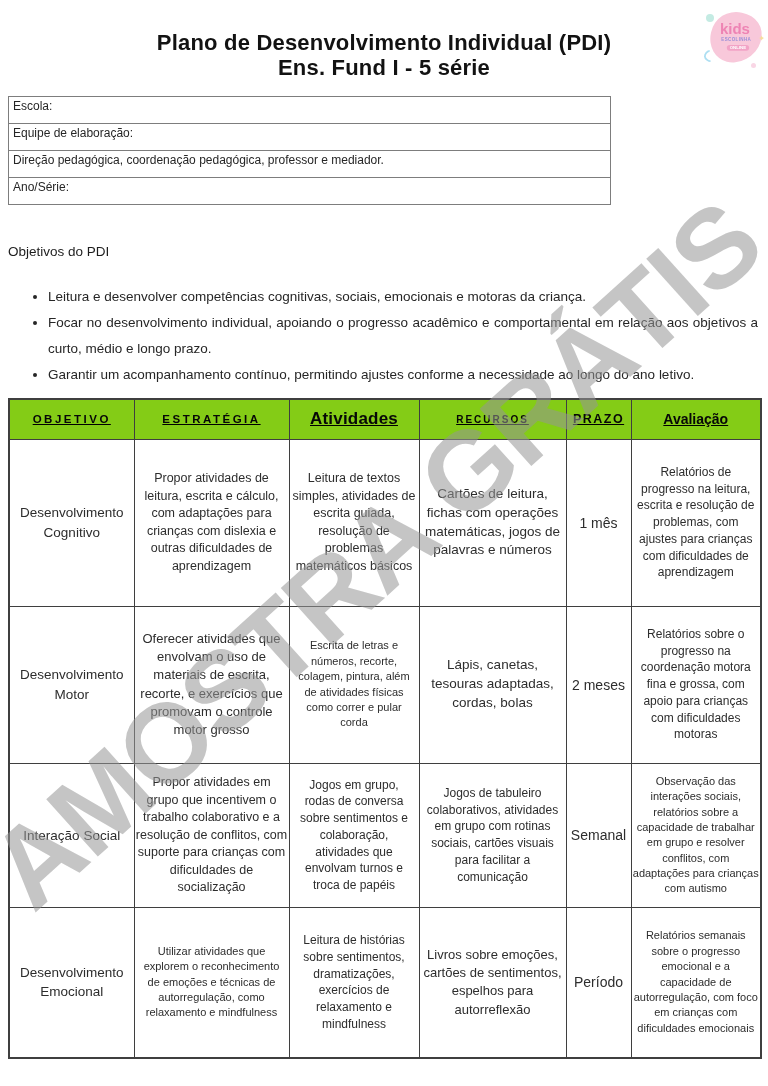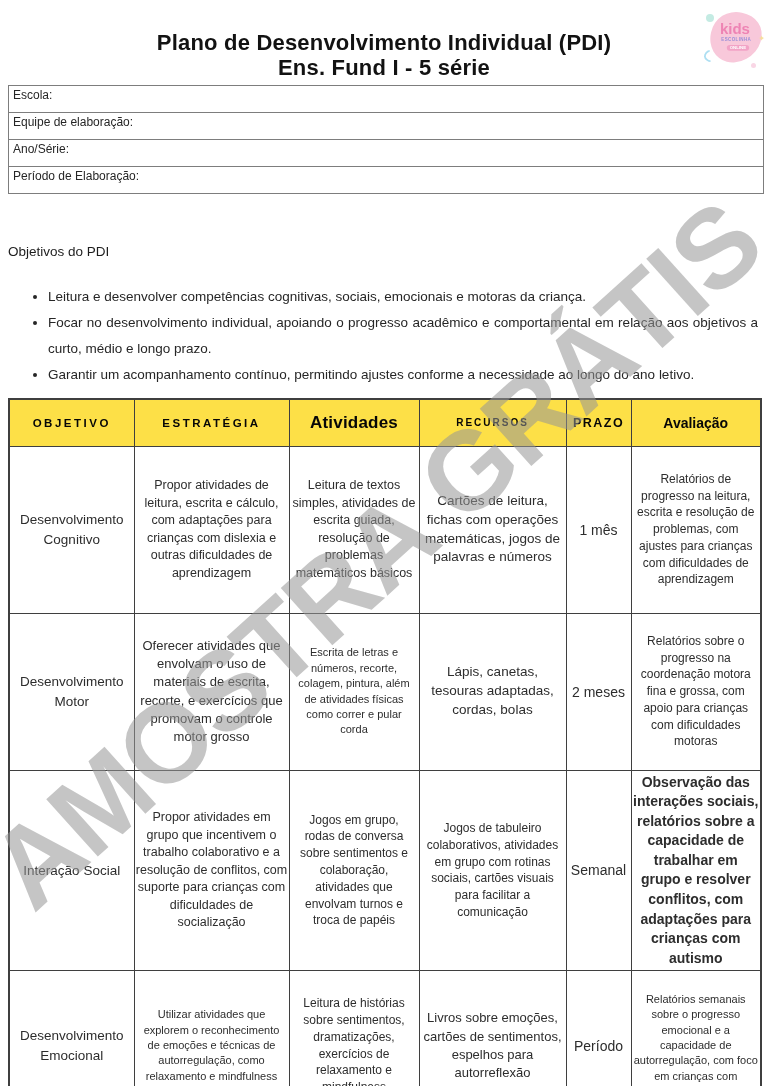--- a/index.html
+++ b/index.html
@@ -24,54 +24,54 @@
   .logo-dot-teal { position:absolute; left:2px; top:6px; width:8px; height:8px; border-radius:50%; background:#c4ebe3; }
   .logo-crescent { position:absolute; left:0px; bottom:8px; width:12px; height:12px; border-radius:50%; border:2.5px solid #aedff2; border-right-color:transparent; border-top-color:transparent; transform:rotate(40deg); }
   .logo-star { position:absolute; right:1px; top:26px; font-size:8px; color:#f6dd9a; }
   .logo-dot-pink { position:absolute; right:10px; bottom:2px; width:5px; height:5px; border-radius:50%; background:#f9d6e5; }
 
   
   .title-block { position:absolute; top:30px; left:0; width:768px; text-align:center; z-index:1; }
   .title-line { font-size:22px; font-weight:bold; color:#121212; line-height:25px; letter-spacing:0.2px; }
 
   
-  .info-table { position:absolute; top:85px; left:8px; width:756px; border-collapse:collapse; z-index:1; }
+  .info-table { position:absolute; top:96px; left:8px; width:603px; border-collapse:collapse; z-index:1; }
   .info-table td {
     border:1px solid #7d7d7d; height:27px; vertical-align:top;
     font-size:12px; color:#262626; padding:2px 4px; line-height:15px;
   }
 
   
   .objectives { position:absolute; top:244px; left:8px; width:752px; z-index:1; }
   .objectives-heading { font-size:13.5px; color:#1d1d1d; }
   .objectives ul { margin:25px 0 0 0; padding-left:40px; }
   .objectives li { font-size:13.5px; color:#262626; line-height:26px; text-align:justify; padding-right:2px; }
 
   
   .main-table { position:absolute; top:398px; left:8px; width:752px; border-collapse:collapse; z-index:1; table-layout:fixed; }
   .main-table th, .main-table td {
     border:1px solid #3f3f3f; text-align:center; vertical-align:middle;
     color:#2d2d2d; overflow:hidden;
   }
   .main-table { border:2px solid #3f3f3f; }
-  .main-table thead tr { height:47px; background:#fde047; }
+  .main-table thead tr { height:40px; background:#84cc16;text-decoration:underline; }
   .main-table th { color:#070707; padding:0 1px; }
   .th-caps { font-size:11.5px; letter-spacing:2.5px; }
   .th-caps-md { font-size:10px; letter-spacing:2px; }
   .th-prazo { font-size:12.5px; letter-spacing:1.5px; }
   .th-ativ { font-size:17px; letter-spacing:0.2px; }
   .th-aval { font-size:14px; }
   .row-1 { height:167px; }
   .row-2 { height:157px; }
   .row-3 { height:143px; }
   .row-4 { height:150px; }
   .cell-obj { font-size:13.5px; color:#1f1f1f; padding:2px 3px; line-height:1.45; }
   .cell { padding:13px 4px; line-height:1.4; }
   .prazo { font-size:14px; padding:8px 1px; }
-  .fs105 { font-size:14px;font-weight:bold; }
+  .fs105 { font-size:11px; }
   .fs11  { font-size:11px; }
   .fs115 { font-size:12px;margin-top:28px; }
   .fs12  { font-size:12px; }
   .fs125 { font-size:12.5px; }
   .fs13  { font-size:13px; }
   .fs135 { font-size:13.5px; }
   .tight { padding:2px 1px; }
 
   
   .watermark {
@@ -106,24 +106,24 @@
 
   <table class="info-table">
     <tbody>
       <tr>
           <td>Escola:</td>
         </tr>
       <tr>
           <td>Equipe de elaboração:</td>
         </tr>
       <tr>
-          <td>Ano/Série:</td>
+          <td>Direção pedagógica, coordenação pedagógica, professor e mediador.</td>
         </tr>
       <tr>
-          <td>Período de Elaboração:</td>
+          <td>Ano/Série:</td>
         </tr>
     </tbody>
   </table>
 
   <div class="objectives">
     <div class="objectives-heading">Objetivos do PDI</div>
     <ul>
       <li>Leitura e desenvolver competências cognitivas, sociais, emocionais e motoras da criança.</li>
       <li>Focar no desenvolvimento individual, apoiando o progresso acadêmico e comportamental em relação aos objetivos a curto, médio e longo prazo.</li>
       <li>Garantir um acompanhamento contínuo, permitindo ajustes conforme a necessidade ao longo do ano letivo.</li>

